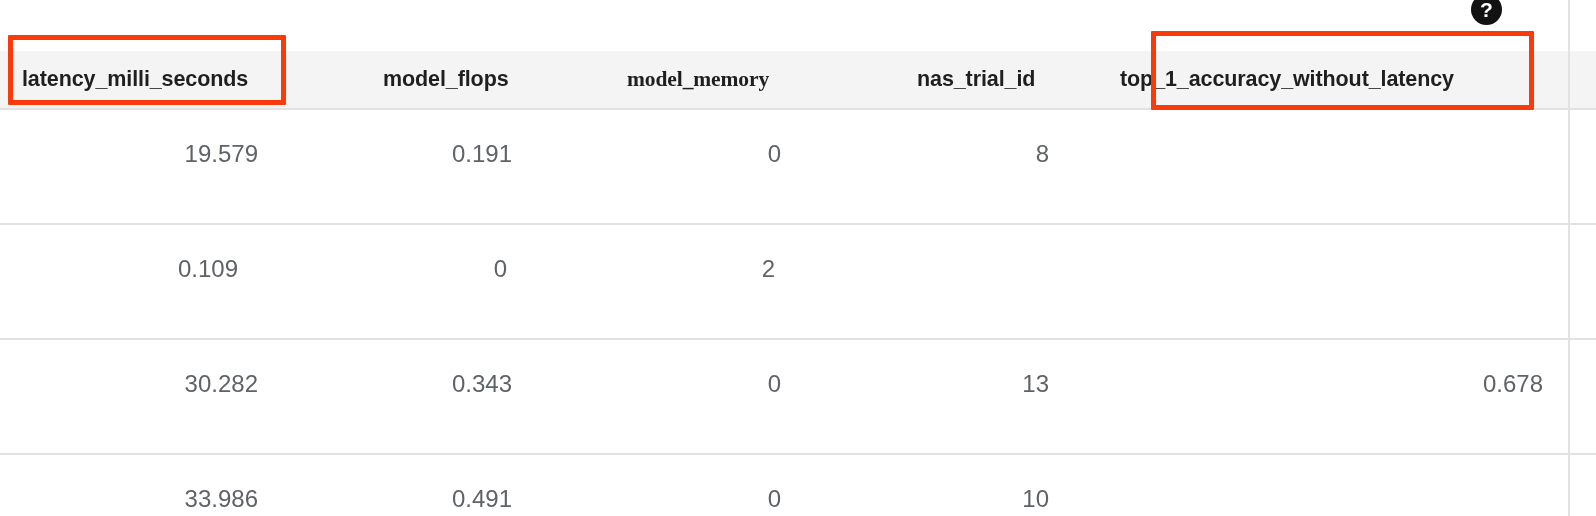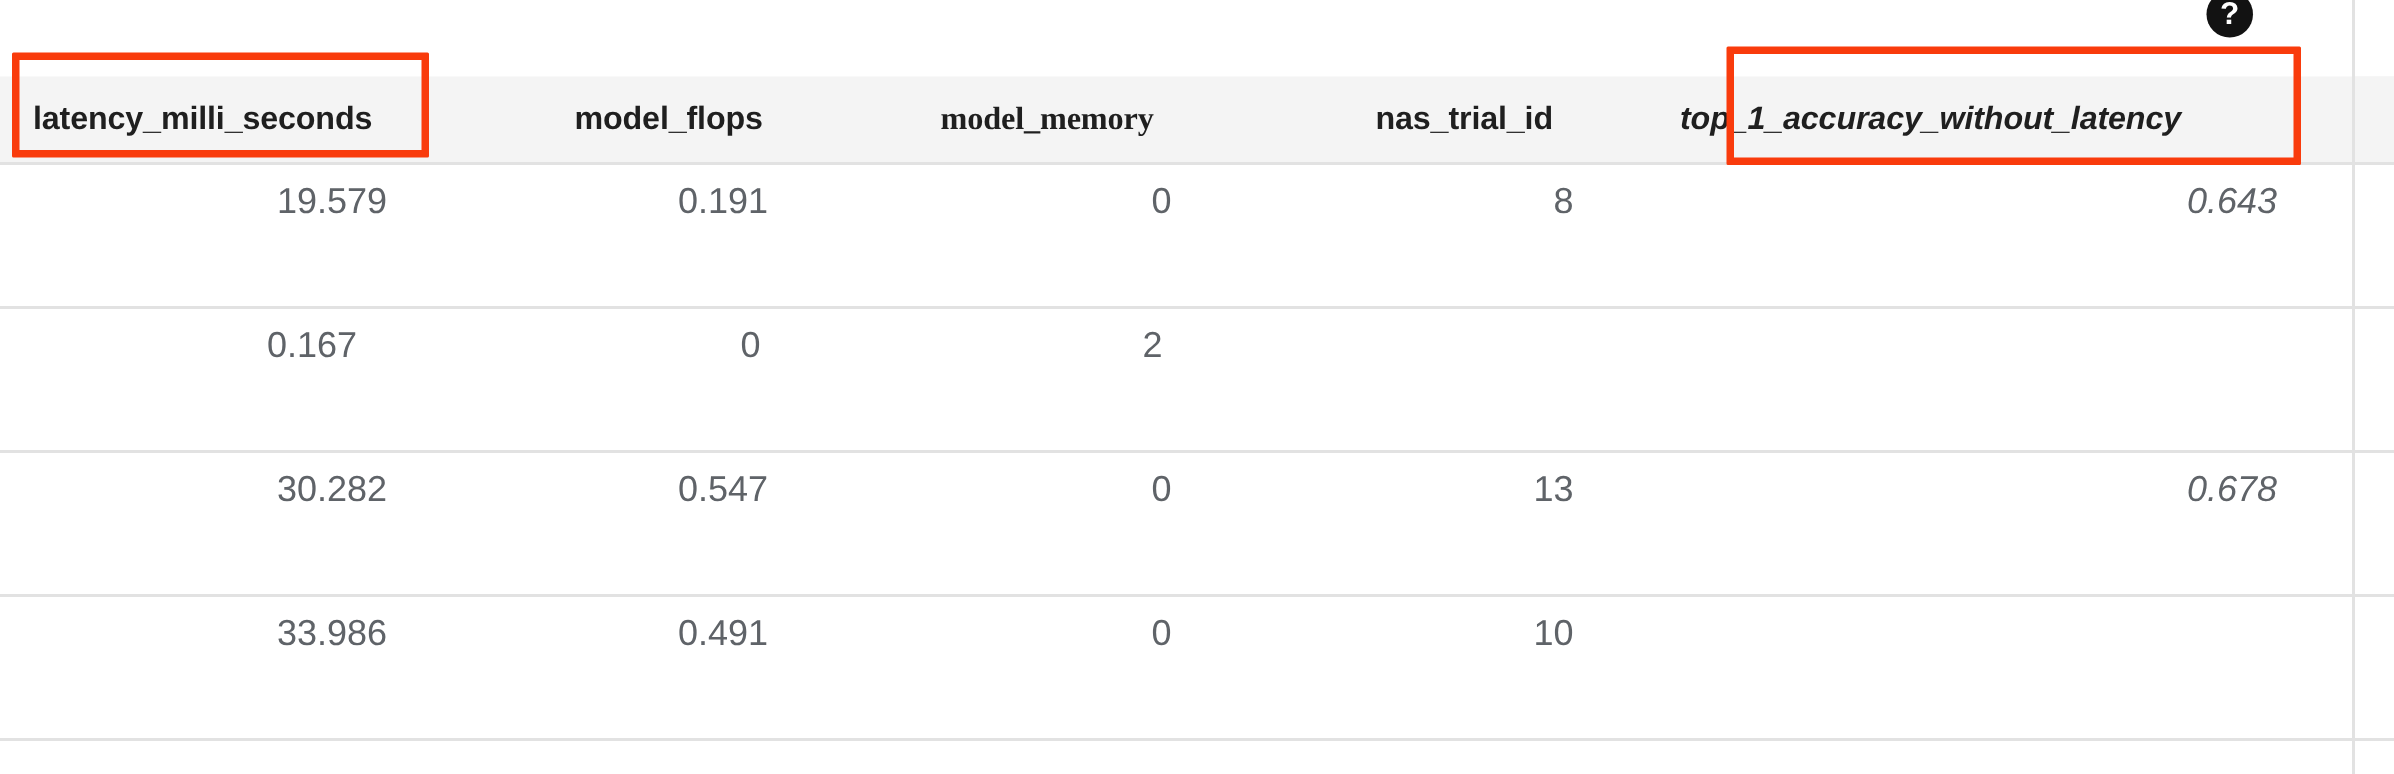--- a/index.html
+++ b/index.html
@@ -65,20 +65,21 @@
   .header-row {
     height: 59px;
     background: #f4f4f4;
     border-bottom: 2px solid #e2e2e2;
   }
 
   .data-row {
     height: 96px;
     background: #ffffff;
     border-bottom: 2px solid #e2e2e2;
+    margin-top: 19px;
   }
 
   .cell {
     box-sizing: border-box;
     display: flex;
     align-items: flex-start;
     justify-content: flex-end;
     padding-top: 0px;
     overflow: hidden;
     white-space: nowrap;
@@ -98,21 +99,21 @@
     font-size: 24px;
     font-weight: 400;
     padding-top: 11px;
   }
 
   
   .c0 { width: 274px; padding-left: 22px; padding-right: 16px; }
   .c1 { width: 262px; padding-right: 24px; }
   .c2 { width: 271px; padding-right: 26px; }
   .c3 { width: 270px; padding-right: 28px; text-align: center; }
-  .c4 { width: 493px; padding-right: 52px; font-style: italic; }
+  .c4 { width: 493px; padding-right: 27px; }
   .c5 { width: 26px; }
 
   
   .header-row .c1 { padding-left: 109px; text-align: center; }
   .header-row .c2 { padding-left: 91px; font-family: Liberation Serif, serif; }
   .header-row .c3 { padding-left: 110px; }
   .header-row .c4 { padding-left: 43px; }
 
   
   .vrule {
@@ -178,34 +179,33 @@
       <div class="cell c3">nas_trial_id</div>
       <div class="cell c4">top_1_accuracy_without_latency</div>
       <div class="cell c5"></div>
     </div>
 
     <div class="row data-row">
       <div class="cell c0">19.579</div>
       <div class="cell c1">0.191</div>
       <div class="cell c2">0</div>
       <div class="cell c3">8</div>
-      <div class="cell c4">0.643</div>
-      <div class="cell c5"></div>
-    </div>
-
-    <div class="row data-row">
-      <div class="cell c1">0.167</div>
+      <div class="cell c5"></div>
+    </div>
+
+    <div class="row data-row">
+      <div class="cell c1">0.109</div>
       <div class="cell c2">0</div>
       <div class="cell c3">2</div>
       <div class="cell c5"></div>
     </div>
 
     <div class="row data-row">
       <div class="cell c0">30.282</div>
-      <div class="cell c1">0.547</div>
+      <div class="cell c1">0.343</div>
       <div class="cell c2">0</div>
       <div class="cell c3">13</div>
       <div class="cell c4">0.678</div>
       <div class="cell c5"></div>
     </div>
 
     <div class="row data-row">
       <div class="cell c0">33.986</div>
       <div class="cell c1">0.491</div>
       <div class="cell c2">0</div>

